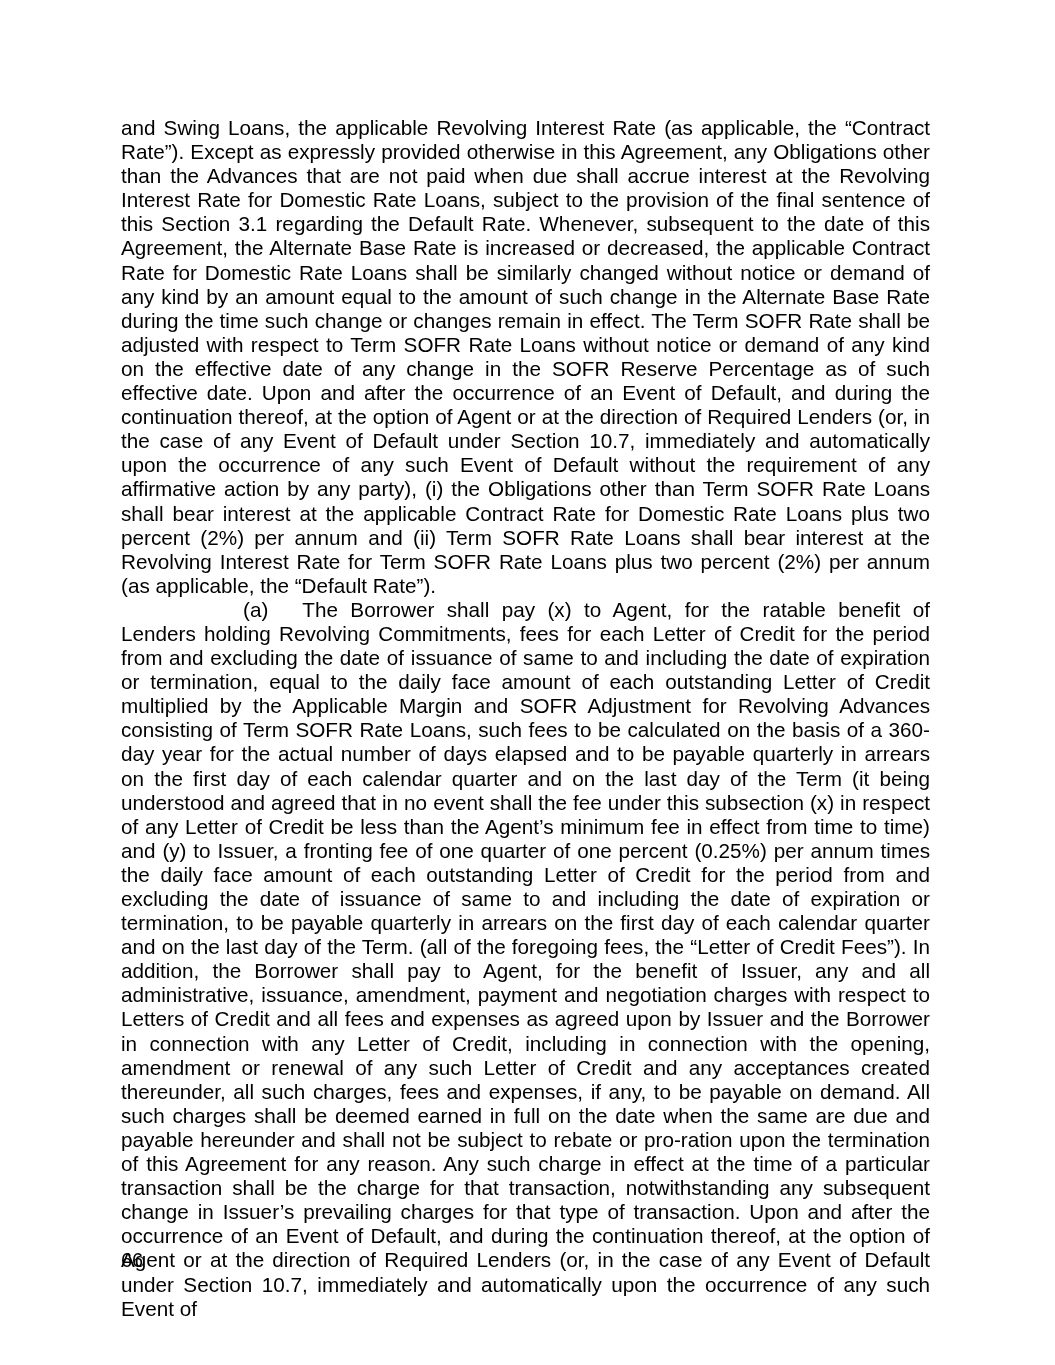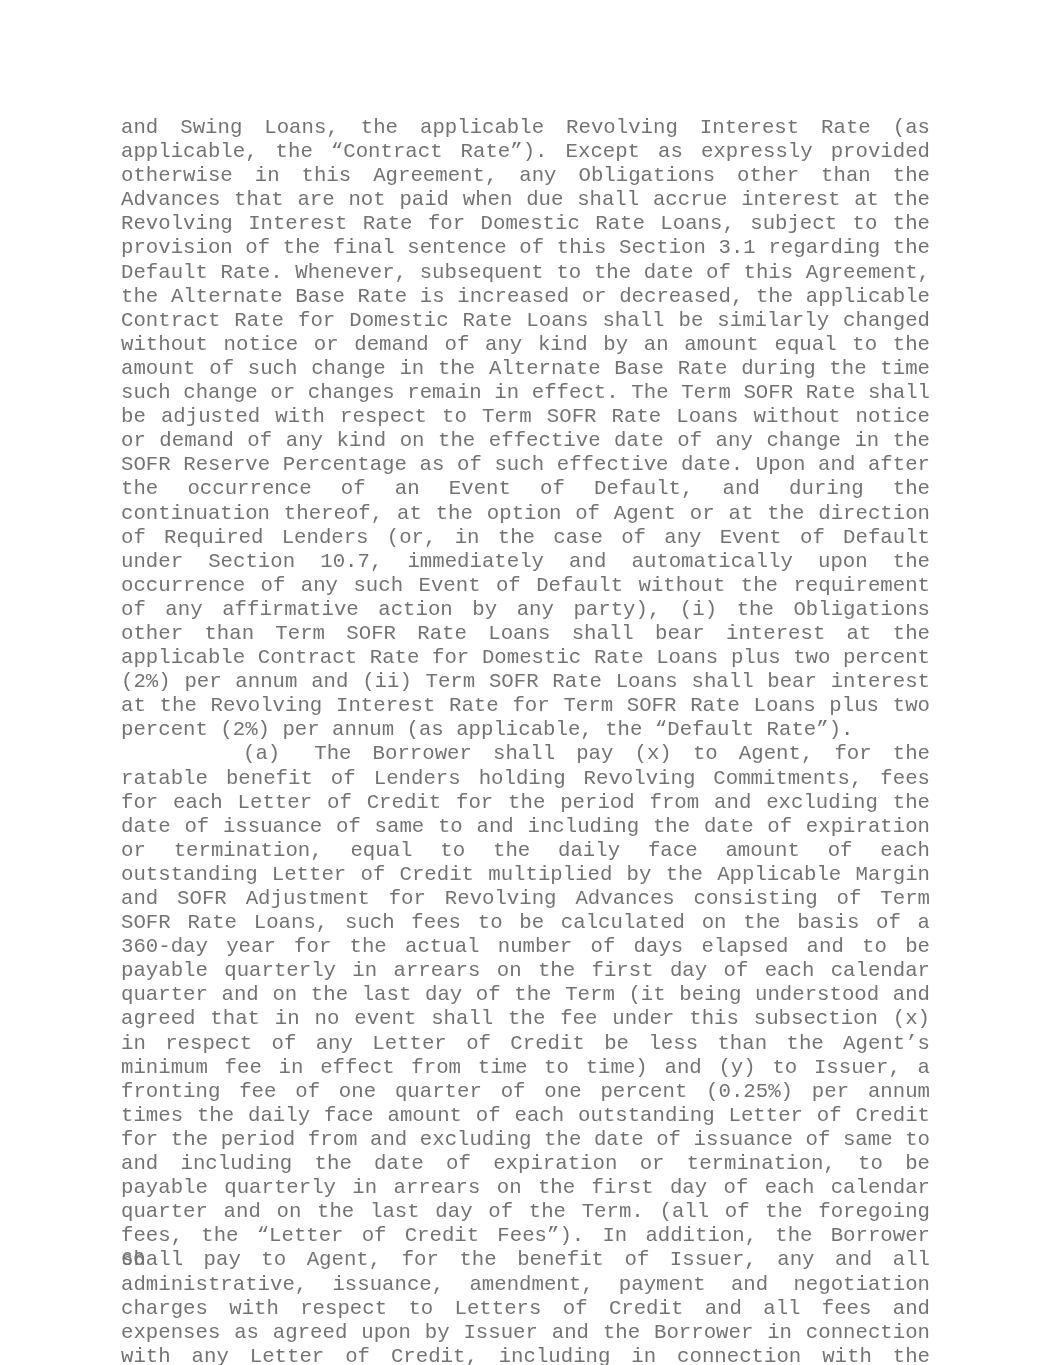--- a/index.html
+++ b/index.html
@@ -6,22 +6,22 @@
     margin: 0;
     padding: 0;
     background: #ffffff;
   }
   .page {
     position: relative;
     width: 1055px;
     height: 1365px;
     background: #ffffff;
     overflow: hidden;
-    color: #737373;
-    font-family: Liberation Mono, monospace;
+    color: #000000;
+    font-family: Liberation Sans, sans-serif;
   }
   .content {
     position: absolute;
     left: 121px;
     top: 116px;
     width: 809px;
     font-size: 20.7px;
     line-height: 24.1px;
     text-align: justify;
     text-justify: inter-word;

